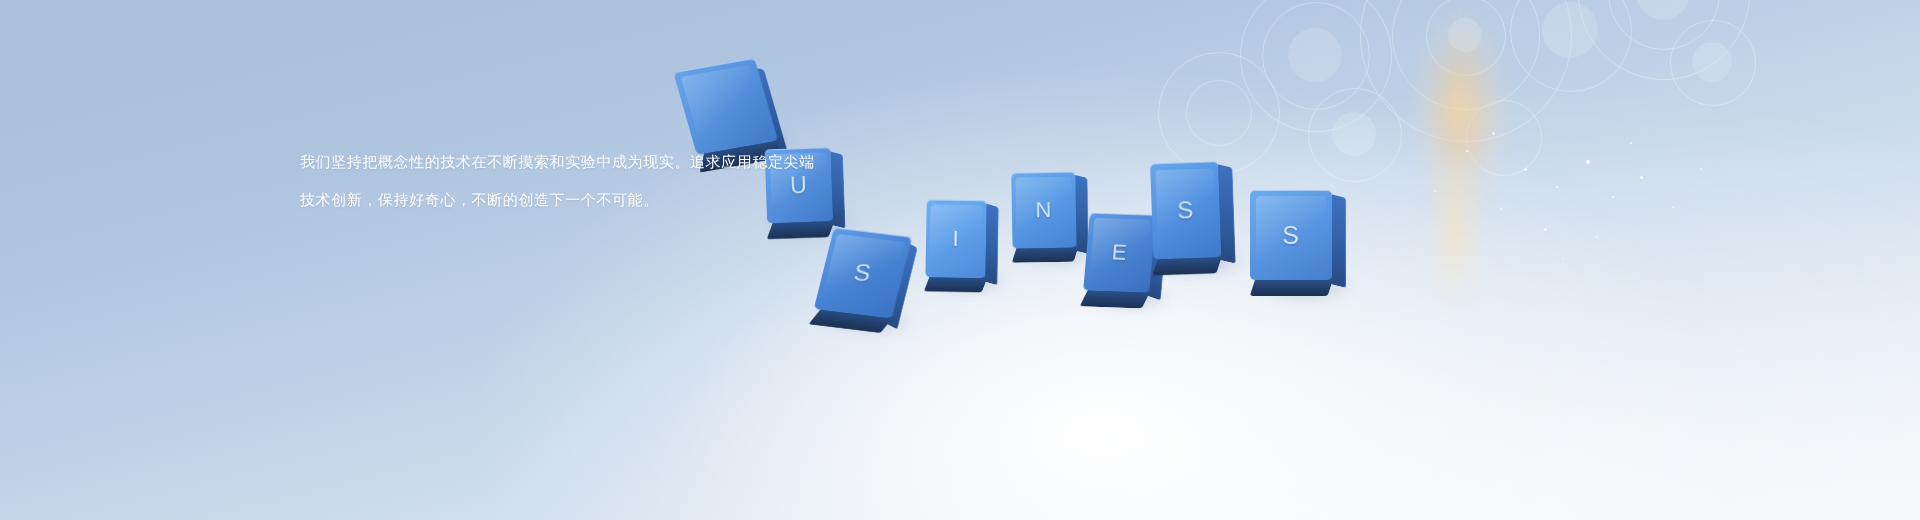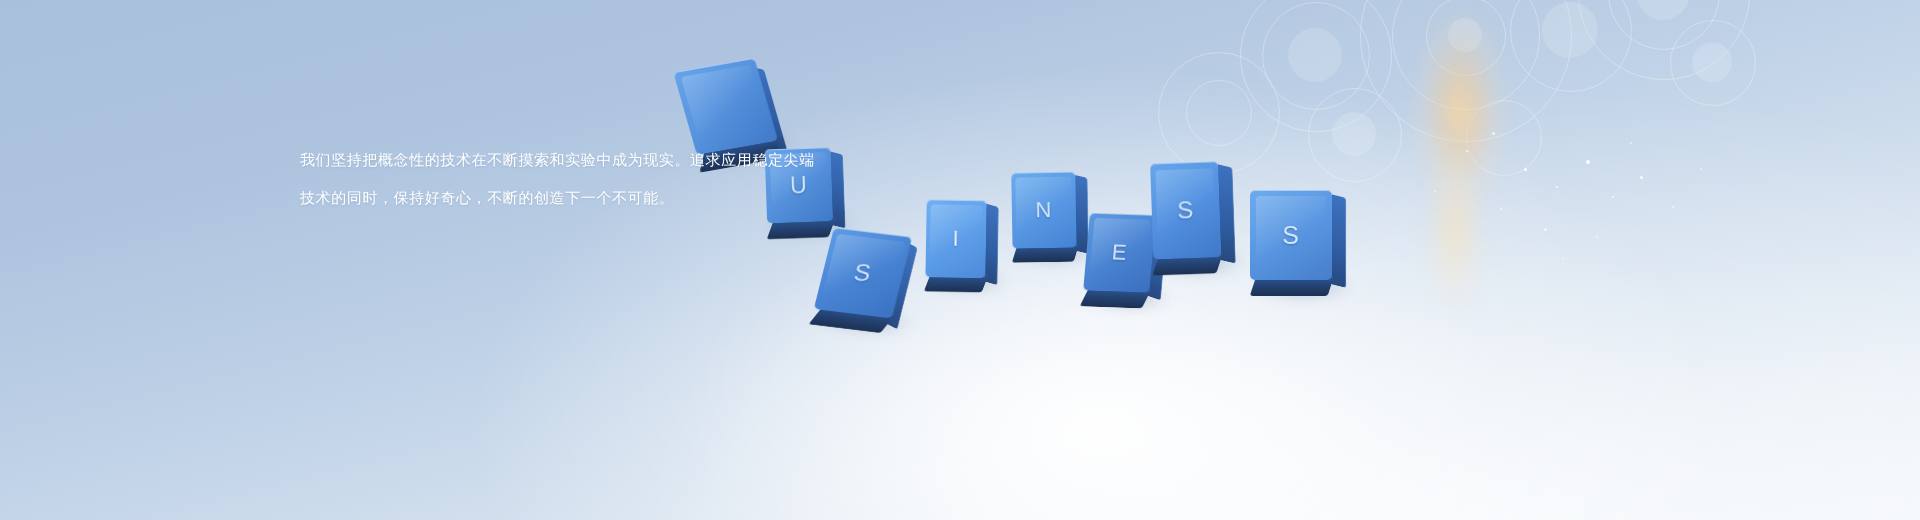--- a/index.html
+++ b/index.html
@@ -40,21 +40,21 @@
 
   
   #copy{position:absolute;left:300px;top:95px;width:600px;}
   #headline{
     font-size:30px;color:#ffffff;letter-spacing:2px;white-space:nowrap;
     font-weight:400;line-height:1.2;text-shadow:0 1px 3px rgba(60,90,130,.18);
   }
   #headline .gap{display:inline-block;width:16px;}
   .body-line{
     font-size:15px;color:#ffffff;letter-spacing:.6px;line-height:1;
-    white-space:nowrap;text-shadow:0 1px 2px rgba(60,90,130,.16);font-family:Liberation Mono, monospace;
+    white-space:nowrap;text-shadow:0 1px 2px rgba(60,90,130,.16);
   }
   #line1{margin-top:59px;}
   #line2{margin-top:23px;}
 
   
   .key{position:absolute;transform-style:preserve-3d;}
   .face{position:absolute;border-radius:5px;}
   .ktop{
     inset:0;
     background:linear-gradient(140deg,#67a4ea 0%,#5a96e0 38%,#3f79c9 100%);
@@ -210,16 +210,16 @@
     <div class="face kside" style="left:72px;top:5px;width:24px;height:90px;transform:skewY(14deg);border-radius:3px;"></div>
     <div class="face kfront" style="left:3px;top:86px;width:78px;height:20px;transform:skewX(-18deg);border-radius:3px;"></div>
     <div class="face ktop" style="left:0;top:0;width:82px;height:90px;background:linear-gradient(150deg,#6dabee 0%,#5a97e2 48%,#467fcb 100%);">
       <div class="kdish"></div>
       <div class="klabel" style="font-size:25px;">S</div>
     </div>
   </div>
 
   <div id="copy">
     <div class="body-line" id="line1">我们坚持把概念性的技术在不断摸索和实验中成为现实。追求应用稳定尖端</div>
-    <div class="body-line" id="line2">技术的同时，保持好奇心，不断的创造下一个不可能。</div>
+    <div class="body-line" id="line2">技术创新，保持好奇心，不断的创造下一个不可能。</div>
   </div>
 
 </div>
 
 </body></html>

